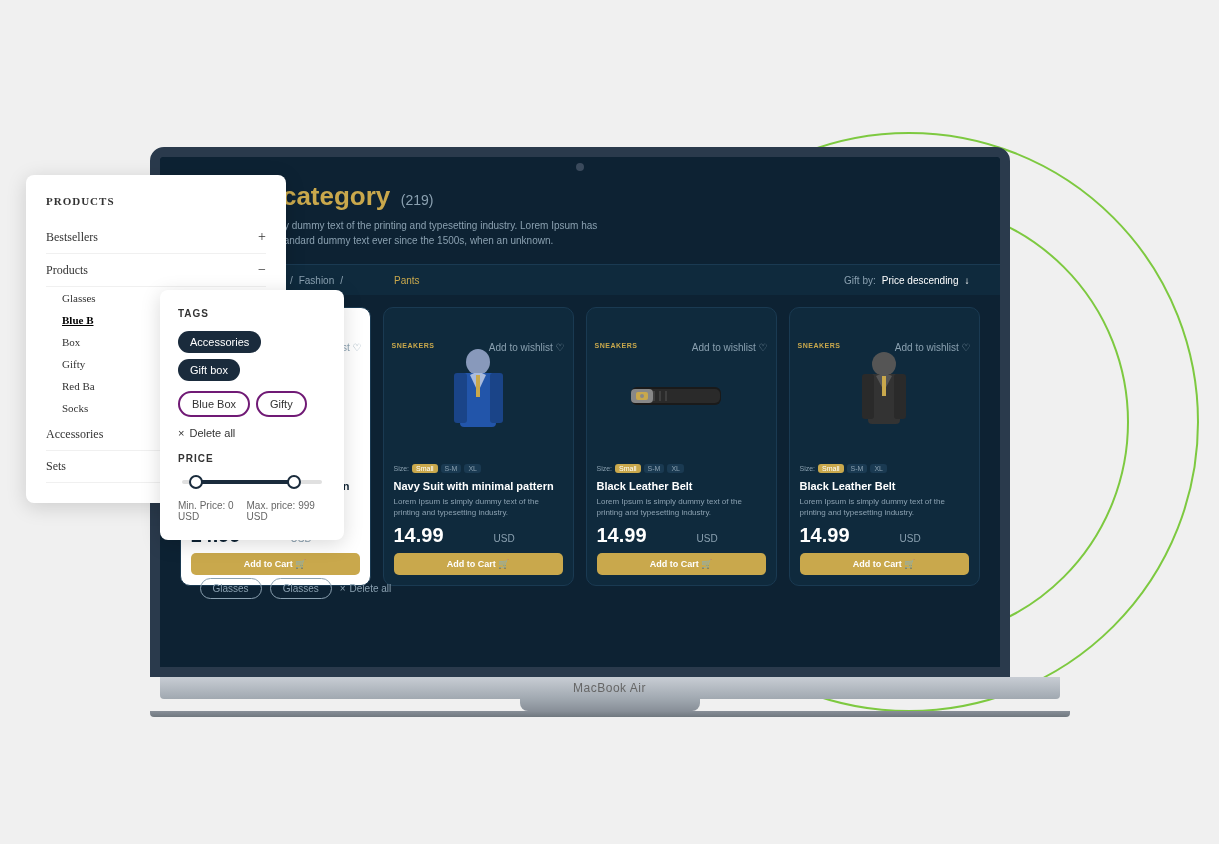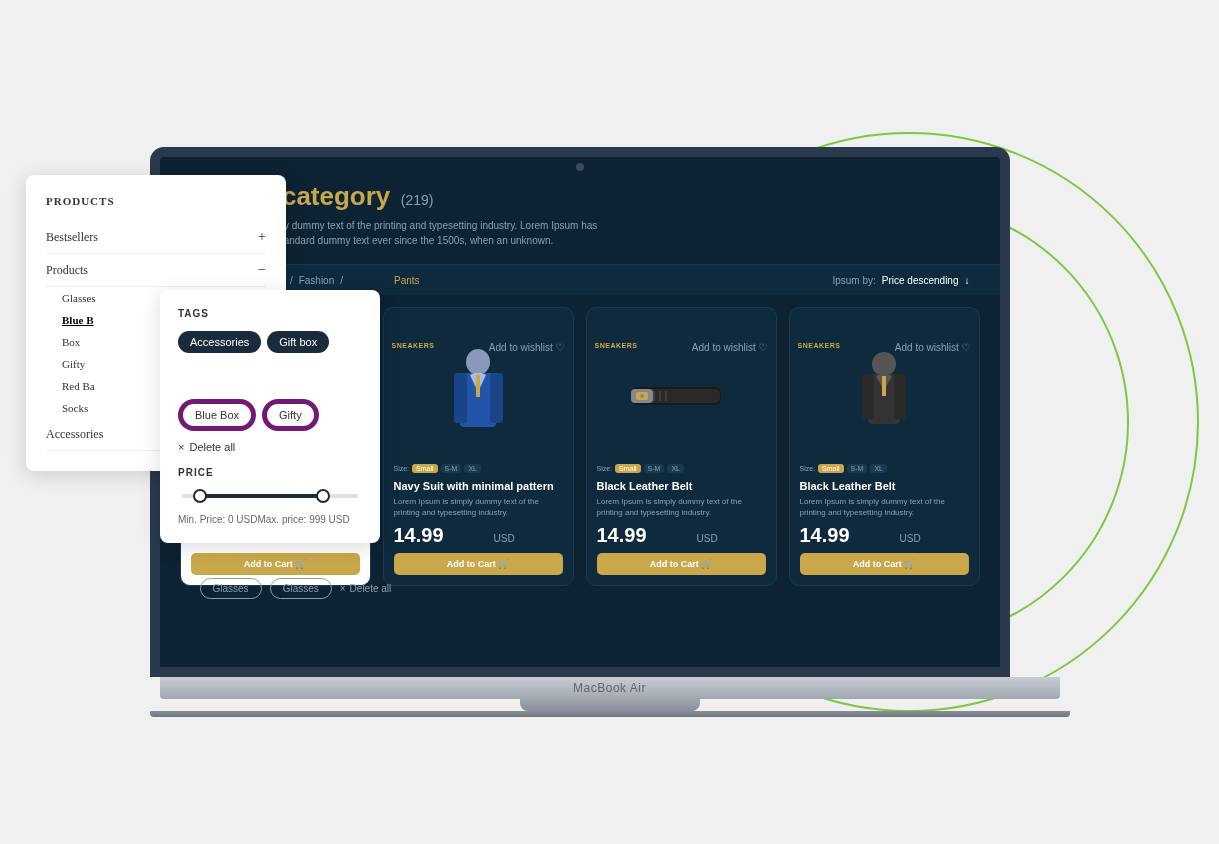--- a/index.html
+++ b/index.html
@@ -350,21 +350,21 @@
       color: #333;
       cursor: pointer;
     }
     .sidebar-sub-item.active { text-decoration: underline; color: #000; font-weight: 600; }
 
     
     .tags-panel {
       position: absolute;
       left: -90px;
       top: 240px;
-      width: 220px;
+      width: 184px;
       background: #fff;
       border-radius: 8px;
       padding: 18px;
       box-shadow: 0 4px 20px rgba(0,0,0,0.15);
       z-index: 25;
     }
 
     .tags-section-title {
       font-size: 10px;
       font-weight: 700;
@@ -387,22 +387,21 @@
       font-weight: 500;
       cursor: pointer;
     }
     .tag-chip.active {
       background: #1a2b3c;
       color: #fff;
     }
     .tag-chip.inactive {
       background: transparent;
       color: #333;
-      border: 5px solid #701a75;
-      margin-top: 36px;
+      border: 2px solid #701a75;
     }
 
     .delete-all {
       display: flex;
       align-items: center;
       gap: 5px;
       font-size: 11px;
       color: #333;
       cursor: pointer;
       margin-top: 4px;
@@ -503,21 +502,21 @@
             <span class="filters-title">Filters</span>
             <div class="breadcrumb">
               <span>Categories</span>
               <span class="sep">/</span>
               <span>Fashion</span>
               <span class="sep">/</span>
               <span class="current">Pants</span>
             </div>
           </div>
           <div class="sort-control">
-            <span>Ipsum by:</span>
+            <span>Gift by:</span>
             <span class="sort-value">Price descending</span>
             <span class="sort-arrow">↓</span>
           </div>
         </div>
 
         <div class="products-grid">
 
           <div class="product-card featured">
             <div class="product-image-area">
               <span class="product-badge">FEATURED</span>
@@ -686,20 +685,23 @@
       <div class="sidebar-sub-item">Box</div>
       <div class="sidebar-sub-item">Gifty</div>
       <div class="sidebar-sub-item">Red Ba</div>
       <div class="sidebar-sub-item">Socks</div>
     </div>
 
     <div class="sidebar-item">
       <span class="sidebar-item-label">Accessories</span>
     </div>
 
+    <div class="sidebar-item">
+      <span class="sidebar-item-label">Sets</span>
+    </div>
   </div>
 
   <div class="tags-panel" style="position:absolute; left:160px; top:290px; z-index:25;">
     <div class="tags-section-title">TAGS</div>
 
     <div class="tags-row">
       <span class="tag-chip active">Accessories</span>
       <span class="tag-chip active">Gift box</span>
     </div>
 

